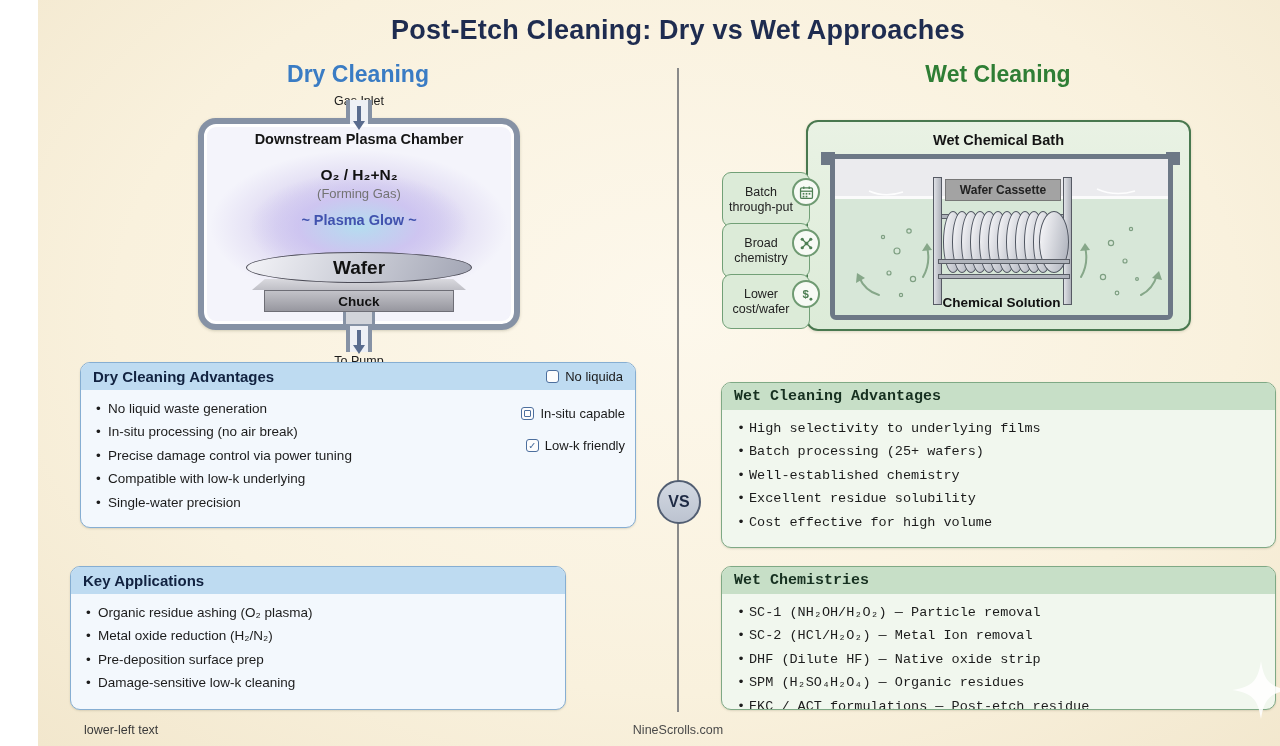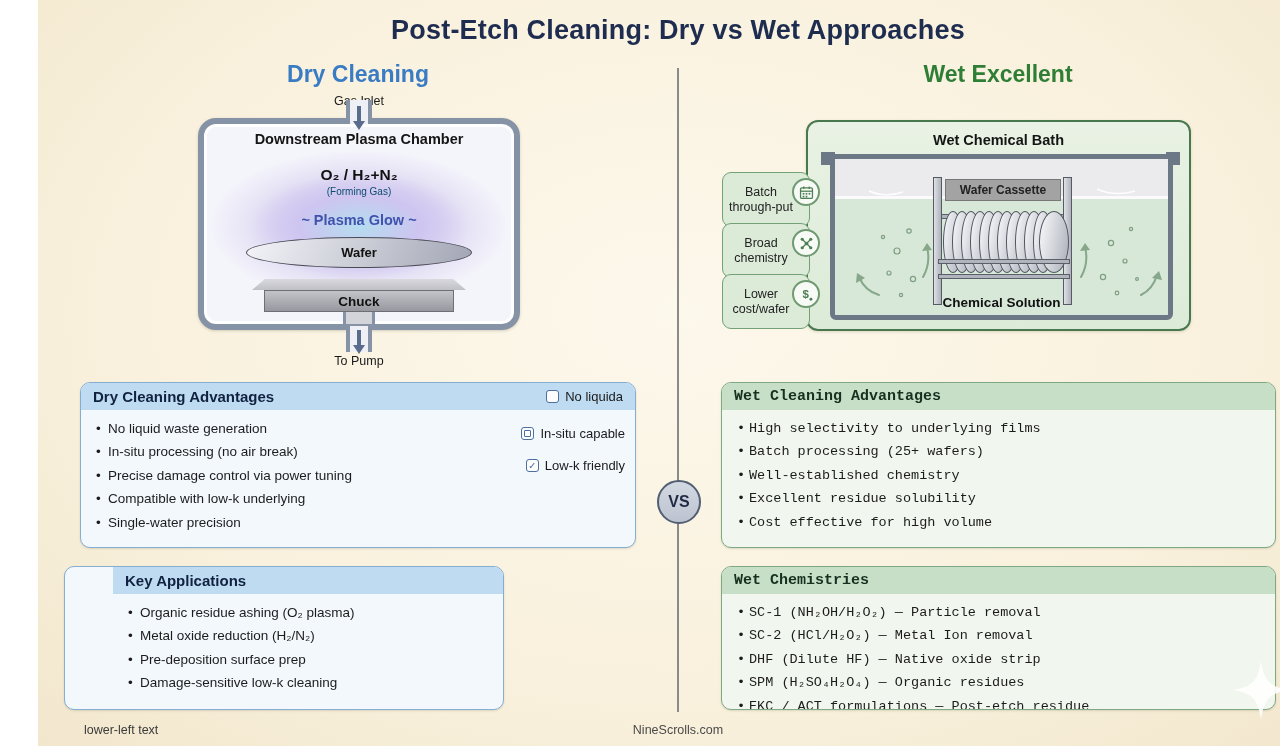--- a/index.html
+++ b/index.html
@@ -30,27 +30,27 @@
     box-shadow: inset 0 0 0 3px #ffffff, 0 1px 3px rgba(90,90,60,0.25); }
   .chamber-title { position:absolute; top:7px; left:0; width:100%; text-align:center;
     font-size:14.5px; font-weight:bold; color:#151515; z-index:3; }
   .glow1 { position:absolute; left:6px; top:26px; width:298px; height:152px; border-radius:50%;
     background:radial-gradient(ellipse closest-side, rgba(183,168,226,0.55) 0%, rgba(183,168,226,0.38) 55%, rgba(183,168,226,0) 100%); }
   .glow2 { position:absolute; left:45px; top:48px; width:220px; height:108px; border-radius:50%;
     background:radial-gradient(ellipse closest-side, rgba(173,226,240,0.8) 0%, rgba(198,188,240,0.62) 55%, rgba(198,188,240,0) 100%); }
   .gas-mix { position:absolute; top:42px; left:0; width:100%; text-align:center;
     font-size:15.5px; font-weight:bold; color:#111; z-index:3; }
   .gas-note { position:absolute; top:62px; left:0; width:100%; text-align:center;
-    font-size:10px; color:#0c4a6e; z-index:3; }
+    font-size:13px; color:#737373; z-index:3; }
   .plasma-label { position:absolute; top:88px; left:0; width:100%; text-align:center;
     font-size:14.5px; font-weight:bold; color:#4152ae; z-index:3; }
-  .wafer { position:absolute; left:42px; top:113px; width:226px; height:31px; border-radius:50%;
+  .wafer { position:absolute; left:42px; top:128px; width:226px; height:31px; border-radius:50%;
     background:linear-gradient(115deg,#f4f4f8 0%, #cfd1da 45%, #a2a5b4 100%);
     border:1.5px solid #4a4a55; z-index:4; display:flex; align-items:center; justify-content:center;
-    font-size:13px; font-weight:bold; color:#111; }
+    font-size:19px; font-weight:bold; color:#111; }
   .chuck-top { position:absolute; left:48px; top:155px; width:214px; height:11px;
     background:linear-gradient(180deg,#d9d9de,#bfbfc6); clip-path:polygon(6% 0, 94% 0, 100% 100%, 0 100%); z-index:3; }
   .chuck-front { position:absolute; left:60px; top:166px; width:190px; height:22px;
     background:linear-gradient(180deg,#c3c3c9,#97979f); border:1px solid #6e6e76; z-index:3;
     display:flex; align-items:center; justify-content:center; font-size:13.5px; font-weight:bold; color:#111; }
   .chuck-stem { position:absolute; left:139px; top:188px; width:32px; height:12px;
     background:#d2d4da; border-left:3px solid #8692a5; border-right:3px solid #8692a5; z-index:2; }
   .pipe { position:absolute; width:26px; background:#eef0f5;
     border-left:4px solid #8692a5; border-right:4px solid #8692a5; z-index:3; }
   .pipe.top { left:308px; top:100px; height:24px; }
@@ -104,22 +104,22 @@
     box-shadow:0 1px 2px rgba(90,90,60,0.18); }
   .card.dry { border-color:#86aed2; background:#f3f8fd; }
   .card.wet { border-color:#7fa985; background:#f1f7ee;font-family:Liberation Mono, monospace; }
   .card-header { height:27px; display:flex; align-items:center; padding:0 12px;
     font-weight:bold; font-size:15px; }
   .card.dry .card-header { background:#bedbf1; color:#112240; }
   .card.wet .card-header { background:#c7dfc7; color:#163020; }
   .card ul { margin-top:7px; padding-left:27px; list-style:none; }
   .card li { position:relative; font-size:13.5px; color:#1c1c1c; line-height:23.4px; }
   .card li::before { content:"•"; position:absolute; left:-12px; color:#1c1c1c; }
-  #card-dry-adv { left:42px; top:382px; width:556px; height:166px; }
-  #card-dry-app { left:26px; top:566px; width:440px; height:144px;padding-left:48px; }
+  #card-dry-adv { left:42px; top:362px; width:556px; height:166px; }
+  #card-dry-app { left:32px; top:566px; width:496px; height:144px; }
   #card-wet-adv { left:683px; top:382px; width:555px; height:166px; }
   #card-wet-chem { left:683px; top:566px; width:555px; height:144px; }
   .hdr-tag { margin-left:auto; display:flex; align-items:center; gap:6px;
     font-weight:400; font-size:13px; color:#1a1a1a; }
   .side-tag { position:absolute; right:10px; display:flex; align-items:center; gap:6px;
     font-size:13px; color:#1a1a1a; }
   .side-tag.t1 { top:43px; } .side-tag.t2 { top:75px; }
   .cb { width:13px; height:13px; border:1.6px solid #4c6f9e; border-radius:3px; background:#fdfdfd;
     display:flex; align-items:center; justify-content:center; flex:0 0 auto; }
   .cb.inset::after { content:""; width:5px; height:5px; border:1.4px solid #4c6f9e; border-radius:1px; }
@@ -130,21 +130,21 @@
   .footer-center { position:absolute; left:440px; top:723px; width:400px; text-align:center;
     font-size:12.5px; color:#4a4a4a; }
 </style>
 </head>
 <body>
 
 <div class="canvas">
 
   <div class="main-title">Post-Etch Cleaning: Dry vs Wet Approaches</div>
   <div class="col-heading dry">Dry Cleaning</div>
-  <div class="col-heading wet">Wet Excellent</div>
+  <div class="col-heading wet">Wet Cleaning</div>
   <div class="divider"></div>
   <div class="vs-badge">VS</div>
 
   <div class="gas-inlet-label">Gas Inlet</div>
   <div class="pipe top"></div>
   <div class="flow-arrow" style="left:315px; top:106px;">
     <div class="stem"></div>
       <div class="head"></div>
   </div>
 

